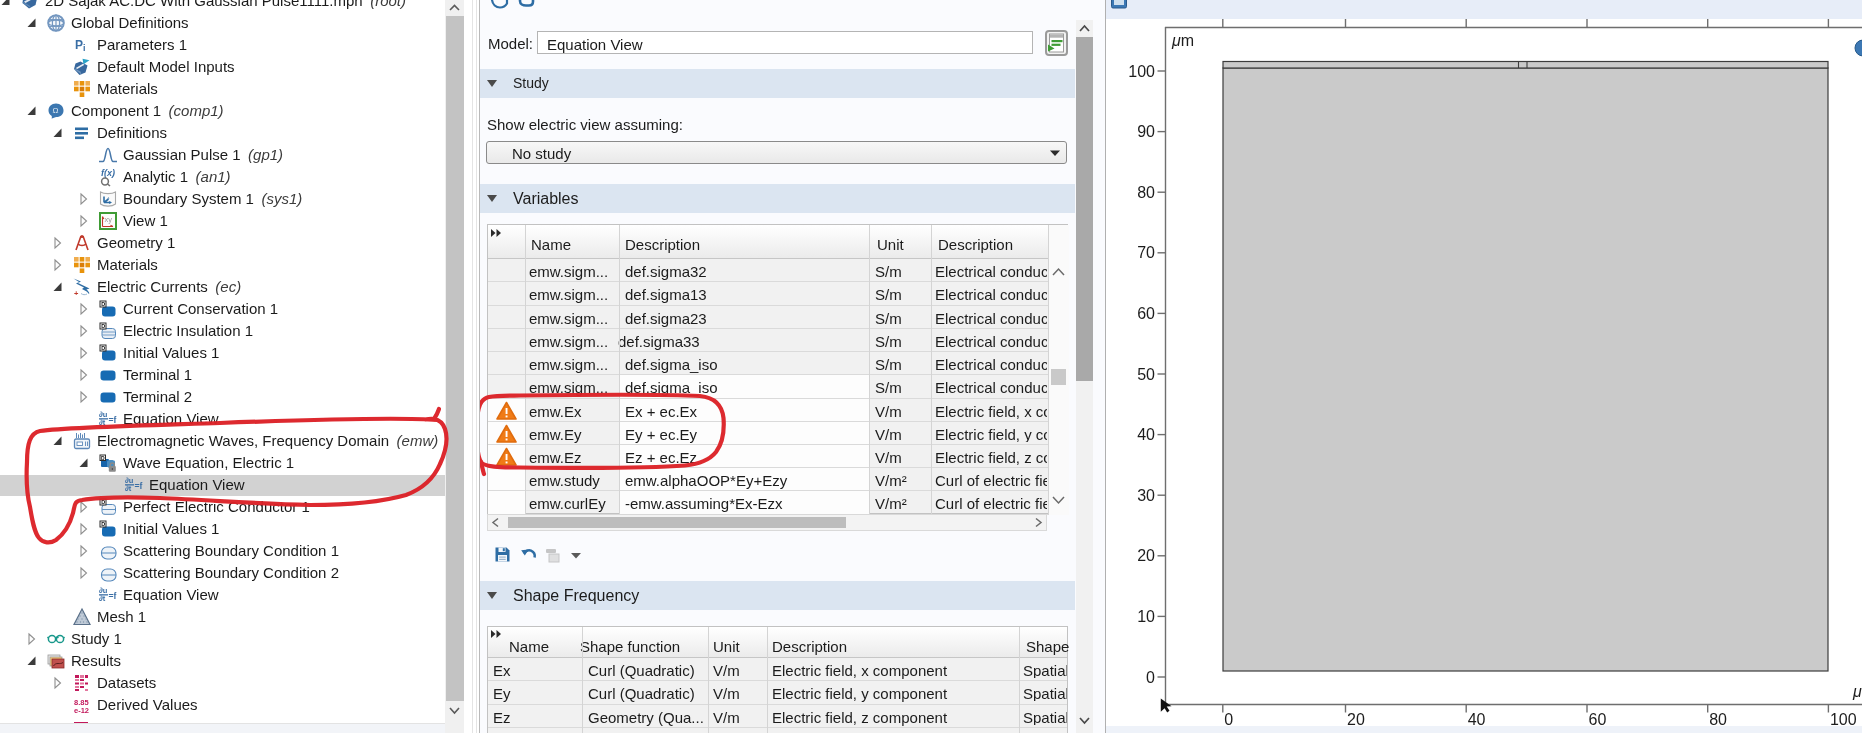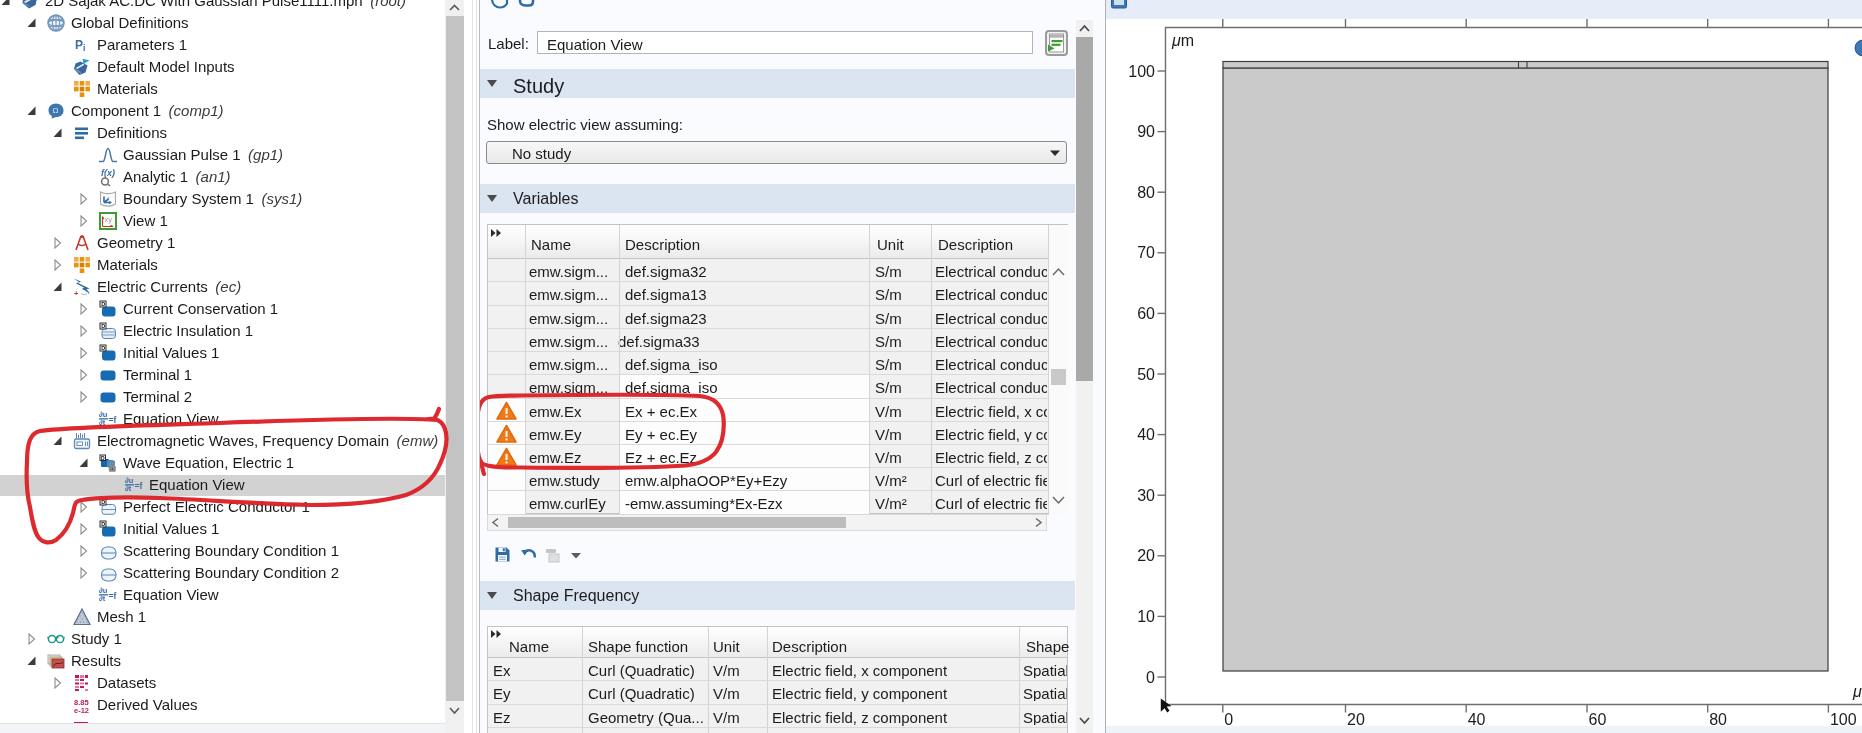--- a/index.html
+++ b/index.html
@@ -292,36 +292,36 @@
 </div>
 <div class="abs" style="left:464px;top:0;width:15px;height:733px;background:#fff"></div>
 <div class="abs" style="left:472px;top:0;width:1px;height:733px;background:#e4e4e4"></div>
 <div class="abs" style="left:476px;top:0;width:1px;height:733px;background:#e4e4e4"></div>
 <div class="abs" style="left:479px;top:0;width:1px;height:733px;background:#b9b9b9"></div>
 <div class="abs" style="left:480px;top:0;width:625px;height:733px;background:#fafbfe">
 <svg class="abs" style="left:0;top:0" width="625" height="14" viewBox="480 0 625 14">
       <path d="M492,0 C492.5,4.5 496,7.5 500,7.5 C503,7.5 505.5,6 507,3.5 L507,0" fill="none" stroke="#2e6da4" stroke-width="2.2"></path>
       <path d="M520,0 L520,1 C520,4 523,5.5 526,5.5 L529,5.5 C531.5,5.5 533,4 533,1.5 L533,0" fill="none" stroke="#2e6da4" stroke-width="2.6"></path>
     </svg>
-<div class="t" style="left:8px;top:36px">Label:</div>
+<div class="t" style="left:8px;top:36px">Model:</div>
 <div class="abs" style="left:57px;top:31px;width:496px;height:23px;background:#fff;border:1px solid #b4b4b4"></div>
 <div class="t" style="left:67px;top:37px">Equation View</div>
 <div class="abs" style="left:565px;top:30px;width:23px;height:26px;border:2px solid #9a9a9a;border-radius:4px;background:#f2f2f2"></div>
 <svg class="abs" style="left:565px;top:30px" width="23" height="26">
       <rect x="4.5" y="4" width="14" height="18" fill="#fff" stroke="#9a9a9a" stroke-width="1"></rect>
       <rect x="5" y="4.5" width="13" height="3.2" fill="#b4b4b4"></rect>
       <rect x="6.5" y="10" width="11" height="2.2" fill="#3f9c35"></rect>
       <rect x="6.5" y="13.7" width="9" height="2.2" fill="#3f9c35"></rect>
       <path d="M3,21.5 L3,14.5 L9.5,18.5 Z" fill="#3f9c35"></path>
     </svg>
 <div class="abs" style="left:0;top:69px;width:595px;height:29px;background:#dbe5f1"></div>
 <svg class="abs" style="left:0;top:69px" width="20" height="29">
       <path d="M7,11.0 L17,11.0 L12,18.0 Z" fill="#4a4a4a"></path>
     </svg>
-<div class="t" style="left:33px;top:75.5px;font-size:20px;color:#1c1c1c">Study</div>
+<div class="t" style="left:33px;top:75.5px;font-size:14px;color:#1c1c1c">Study</div>
 <div class="t" style="left:7px;top:117px">Show electric view assuming:</div>
 <div class="abs" style="left:6px;top:141px;width:581px;height:23px;background:linear-gradient(#f7f7f7,#e9e9e9);border:1px solid #8a8a8a;border-radius:3px"></div>
 <div class="t" style="left:32px;top:146px">No study</div>
 <svg class="abs" style="left:566px;top:141px" width="20" height="23">
       <path d="M4,9.5 L14,9.5 L9,15 Z" fill="#2b2b2b"></path>
     </svg>
 <div class="abs" style="left:0;top:184px;width:595px;height:29px;background:#dbe5f1"></div>
 <svg class="abs" style="left:0;top:184px" width="20" height="29">
       <path d="M7,11.0 L17,11.0 L12,18.0 Z" fill="#4a4a4a"></path>
     </svg>
@@ -458,21 +458,21 @@
       <path d="M7,11.0 L17,11.0 L12,18.0 Z" fill="#4a4a4a"></path>
     </svg>
 <div class="t" style="left:33px;top:587.5px;font-size:16px;color:#1c1c1c">Shape Frequency</div>
 <div class="abs" style="left:7px;top:626px;width:581px;height:107px;border:1px solid #c2c2c2;border-bottom:none;background:#f1f1f1">
 <div class="abs" style="left:0;top:0;width:579px;height:31px;background:linear-gradient(#ffffff,#ebebeb);border-bottom:1px solid #c6c6c6"></div>
 <svg class="abs" style="left:2px;top:2px" width="16" height="10">
         <path d="M1,1 L5.5,5 L1,9 Z" fill="#2b2b2b"></path>
         <path d="M6.5,1 L11,5 L6.5,9 Z" fill="#2b2b2b"></path>
       </svg>
 <div class="t" style="left:21px;top:12px">Name</div>
-<div class="t" style="left:100px;top:12px">Shape function</div>
+<div class="t" style="left:92px;top:12px">Shape function</div>
 <div class="t" style="left:225px;top:12px">Unit</div>
 <div class="t" style="left:284px;top:12px">Description</div>
 <div class="t" style="left:538px;top:12px">Shape</div>
 <div class="abs" style="left:0;top:53px;width:579px;height:1px;background:#dadada"></div>
 <div class="t" style="left:5px;top:36px">Ex</div>
 <div class="t" style="left:100px;top:36px">Curl (Quadratic)</div>
 <div class="t" style="left:225px;top:36px">V/m</div>
 <div class="t" style="left:284px;top:36px">Electric field, x component</div>
 <div class="t" style="left:535px;top:36px;width:44px;overflow:hidden">Spatial</div>
 <div class="abs" style="left:0;top:77px;width:579px;height:1px;background:#dadada"></div>

